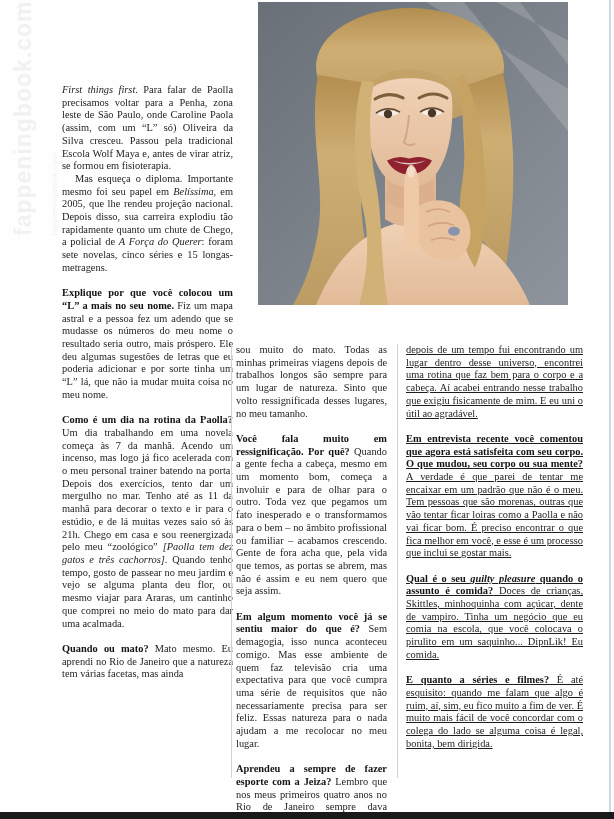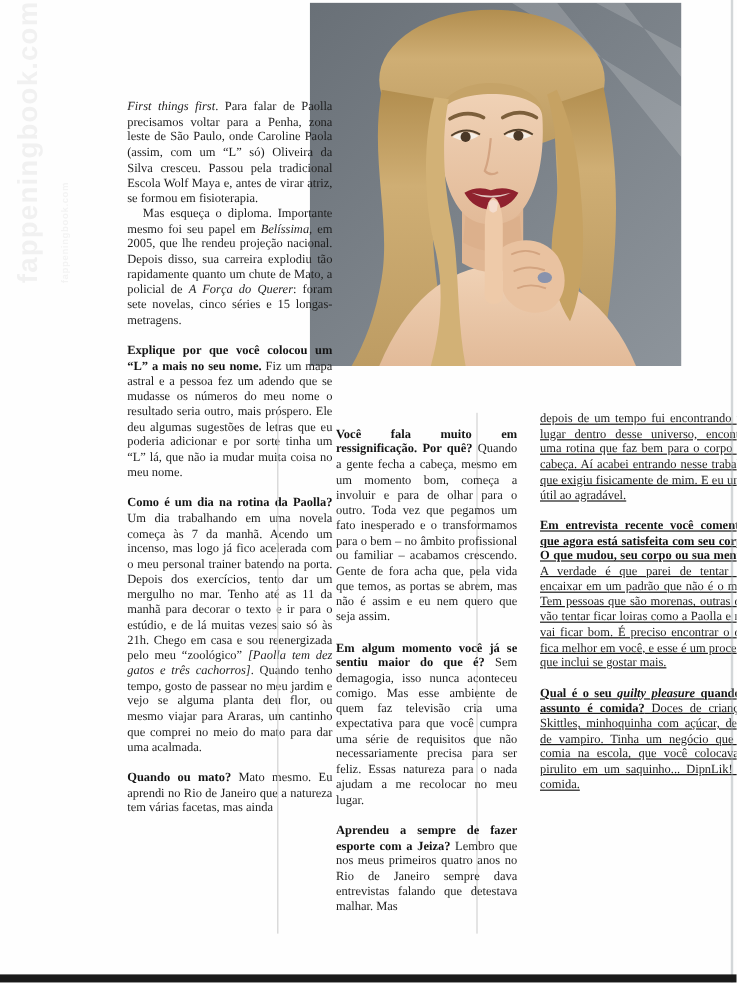--- a/index.html
+++ b/index.html
@@ -30,21 +30,21 @@
   
   .photo{
     position:absolute;left:258px;top:2px;width:310px;height:303px;overflow:hidden;
   }
   .photo svg{display:block;width:100%;height:100%;}
   
   .col{
     position:absolute;
     font-size:10.4px;line-height:12.7px;
     color:#1d1d1d;text-align:justify;
-    hyphens:auto;margin-left:44px;-webkit-hyphens:auto;
+    hyphens:auto;-webkit-hyphens:auto;
   }
   .col-left{left:62px;top:84px;width:171px;}
   .col-mid{left:236px;top:344px;width:151px;}
   .col-right{left:406px;top:344px;width:177px;text-decoration:underline;}
   .col p{margin:0;}
   .col p.indent{text-indent:13px;}
   .col p.qa{margin-top:12.7px;}
   .q{font-weight:bold;color:#141414;}
   em{font-style:italic;}
   
@@ -124,37 +124,39 @@
 
       <path d="M146,186 C146,172 149,162 153,161 C158,162 161,172 161,186 L161,242 C161,251 146,251 146,242 Z" fill="#eecaa9"></path>
       <path d="M149,165 Q153,161 157,165 L156,172 Q153,175 150,172 Z" fill="#f4ded0" opacity="0.9"></path>
 
       <ellipse cx="196" cy="227" rx="6" ry="4.5" fill="#8893ad"></ellipse>
     </svg>
   </div>
 
   <div class="col col-left">
     <p class="para"><em>First things first</em><span>. Para falar de Paolla precisamos voltar para a Penha, zona leste de São Paulo, onde Caroline Paola (assim, com um “L” só) Oliveira da Silva cresceu. Passou pela tradicional Escola Wolf Maya e, antes de virar atriz, se formou em fisioterapia.</span></p>
-    <p class="para indent"><span>Mas esqueça o diploma. Importante mesmo foi seu papel em </span><em>Belíssima</em><span>, em 2005, que lhe rendeu projeção nacional. Depois disso, sua carreira explodiu tão rapidamente quanto um chute de Mato, a policial de </span><em>A Força do Querer</em><span>: foram sete novelas, cinco séries e 15 longas-metragens.</span></p>
+    <p class="para indent"><span>Mas esqueça o diploma. Importante mesmo foi seu papel em </span><em>Belíssima</em><span>, em 2005, que lhe rendeu projeção nacional. Depois disso, sua carreira explodiu tão rapidamente quanto um chute de Chego, a policial de </span><em>A Força do Querer</em><span>: foram sete novelas, cinco séries e 15 longas-metragens.</span></p>
     <p class="para qa"><strong class="q">Explique por que você colocou um “L” a mais no seu nome.</strong><span> Fiz um mapa astral e a pessoa fez um adendo que se mudasse os números do meu nome o resultado seria outro, mais próspero. Ele deu algumas sugestões de letras que eu poderia adicionar e por sorte tinha um “L” lá, que não ia mudar muita coisa no meu nome.</span></p>
     <p class="para qa"><strong class="q">Como é um dia na rotina da Paolla?</strong><span> Um dia trabalhando em uma novela começa às 7 da manhã. Acendo um incenso, mas logo já fico acelerada com o meu personal trainer batendo na porta. Depois dos exercícios, tento dar um mergulho no mar. Tenho até as 11 da manhã para decorar o texto e ir para o estúdio, e de lá muitas vezes saio só às 21h. Chego em casa e sou reenergizada pelo meu “zoológico” </span><em>[Paolla tem dez gatos e três cachorros]</em><span>. Quando tenho tempo, gosto de passear no meu jardim e vejo se alguma planta deu flor, ou mesmo viajar para Araras, um cantinho que comprei no meio do mato para dar uma acalmada.</span></p>
     <p class="para qa"><strong class="q">Quando ou mato?</strong><span> Mato mesmo. Eu aprendi no Rio de Janeiro que a natureza tem várias facetas, mas ainda</span></p>
   </div>
 
   <div class="rule rule-1"></div>
   <div class="rule rule-2"></div>
 
   <div class="col col-mid">
+    <p class="para"><span>sou muito do mato. Todas as minhas primeiras viagens depois de trabalhos longos são sempre para um lugar de natureza. Sinto que volto ressignificada desses lugares, no meu tamanho.</span></p>
     <p class="para qa"><strong class="q">Você fala muito em ressignificação. Por quê?</strong><span> Quando a gente fecha a cabeça, mesmo em um momento bom, começa a involuir e para de olhar para o outro. Toda vez que pegamos um fato inesperado e o transformamos para o bem – no âmbito profissional ou familiar – acabamos crescendo. Gente de fora acha que, pela vida que temos, as portas se abrem, mas não é assim e eu nem quero que seja assim.</span></p>
     <p class="para qa"><strong class="q">Em algum momento você já se sentiu maior do que é?</strong><span> Sem demagogia, isso nunca aconteceu comigo. Mas esse ambiente de quem faz televisão cria uma expectativa para que você cumpra uma série de requisitos que não necessariamente precisa para ser feliz. Essas natureza para o nada ajudam a me recolocar no meu lugar.</span></p>
     <p class="para qa"><strong class="q">Aprendeu a sempre de fazer esporte com a Jeiza?</strong><span> Lembro que nos meus primeiros quatro anos no Rio de Janeiro sempre dava entrevistas falando que detestava malhar. Mas</span></p>
   </div>
 
   <div class="col col-right">
     <p class="para"><span>depois de um tempo fui encontrando um lugar dentro desse universo, encontrei uma rotina que faz bem para o corpo e a cabeça. Aí acabei entrando nesse trabalho que exigiu fisicamente de mim. E eu uni o útil ao agradável.</span></p>
     <p class="para qa"><strong class="q">Em entrevista recente você comentou que agora está satisfeita com seu corpo. O que mudou, seu corpo ou sua mente?</strong><span> A verdade é que parei de tentar me encaixar em um padrão que não é o meu. Tem pessoas que são morenas, outras que vão tentar ficar loiras como a Paolla e não vai ficar bom. É preciso encontrar o que fica melhor em você, e esse é um processo que inclui se gostar mais.</span></p>
     <p class="para qa"><strong class="q"><span>Qual é o seu </span><em>guilty pleasure</em><span> quando o assunto é comida?</span></strong><span> Doces de crianças, Skittles, minhoquinha com açúcar, dente de vampiro. Tinha um negócio que eu comia na escola, que você colocava o pirulito em um saquinho... DipnLik! Eu comida.</span></p>
+    <p class="para qa"><strong class="q">E quanto a séries e filmes?</strong><span> É até esquisito: quando me falam que algo é ruim, aí, sim, eu fico muito a fim de ver. É muito mais fácil de você concordar com o colega do lado se alguma coisa é legal, bonita, bem dirigida.</span></p>
   </div>
 
   <div class="edge-line"></div>
   <div class="bottom-bar"></div>
 
 </div>
 
 </body></html>

